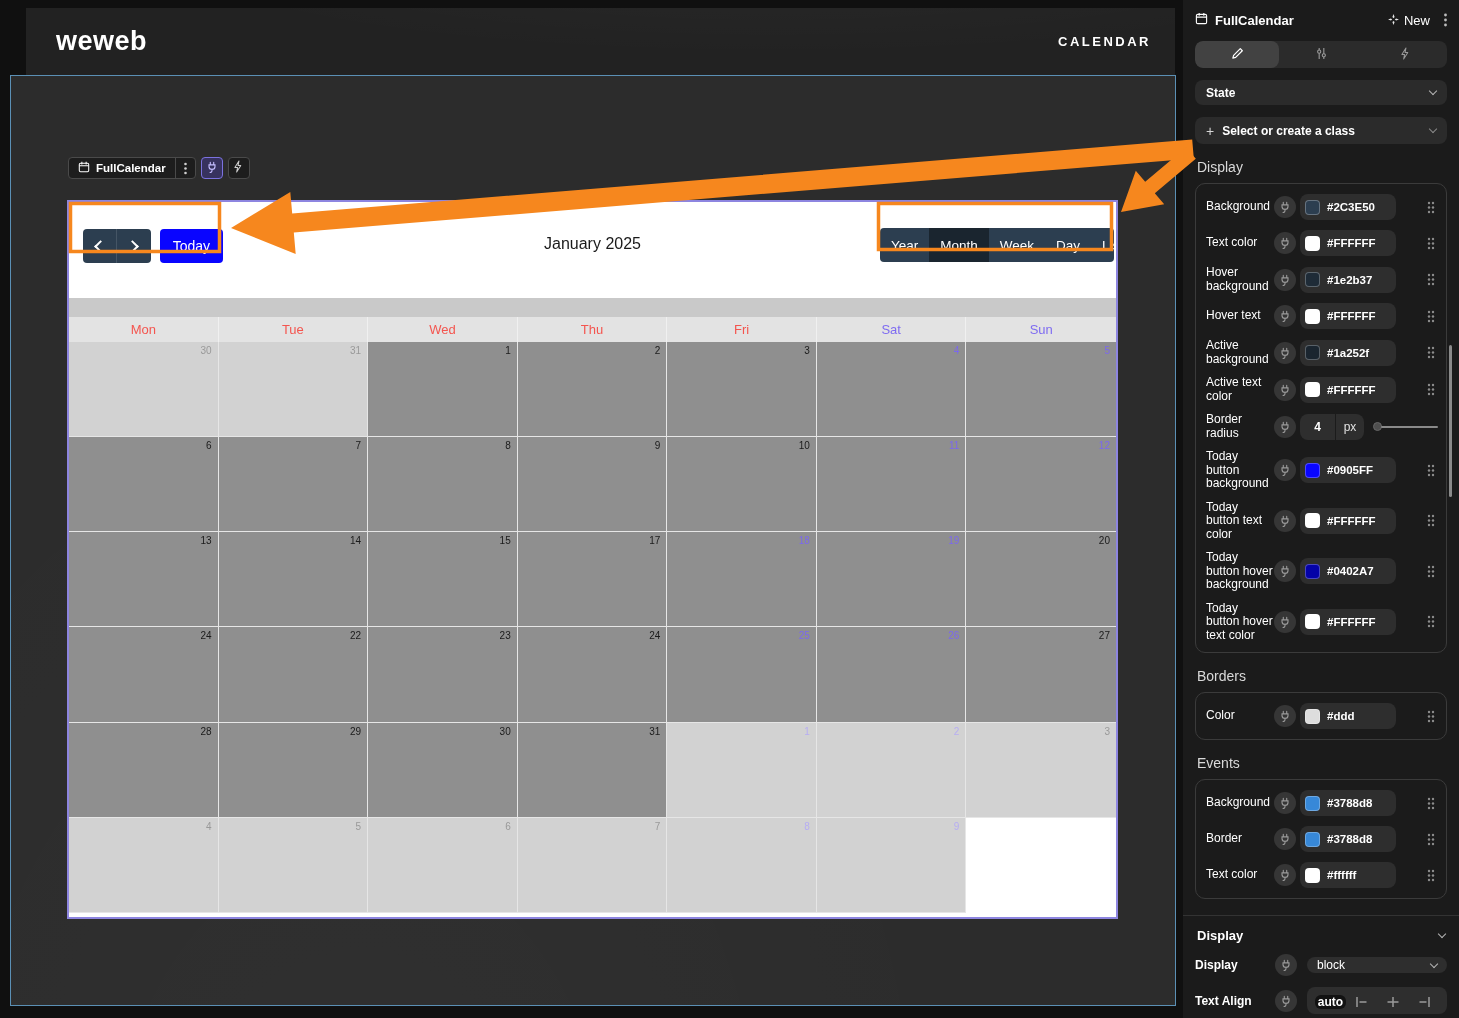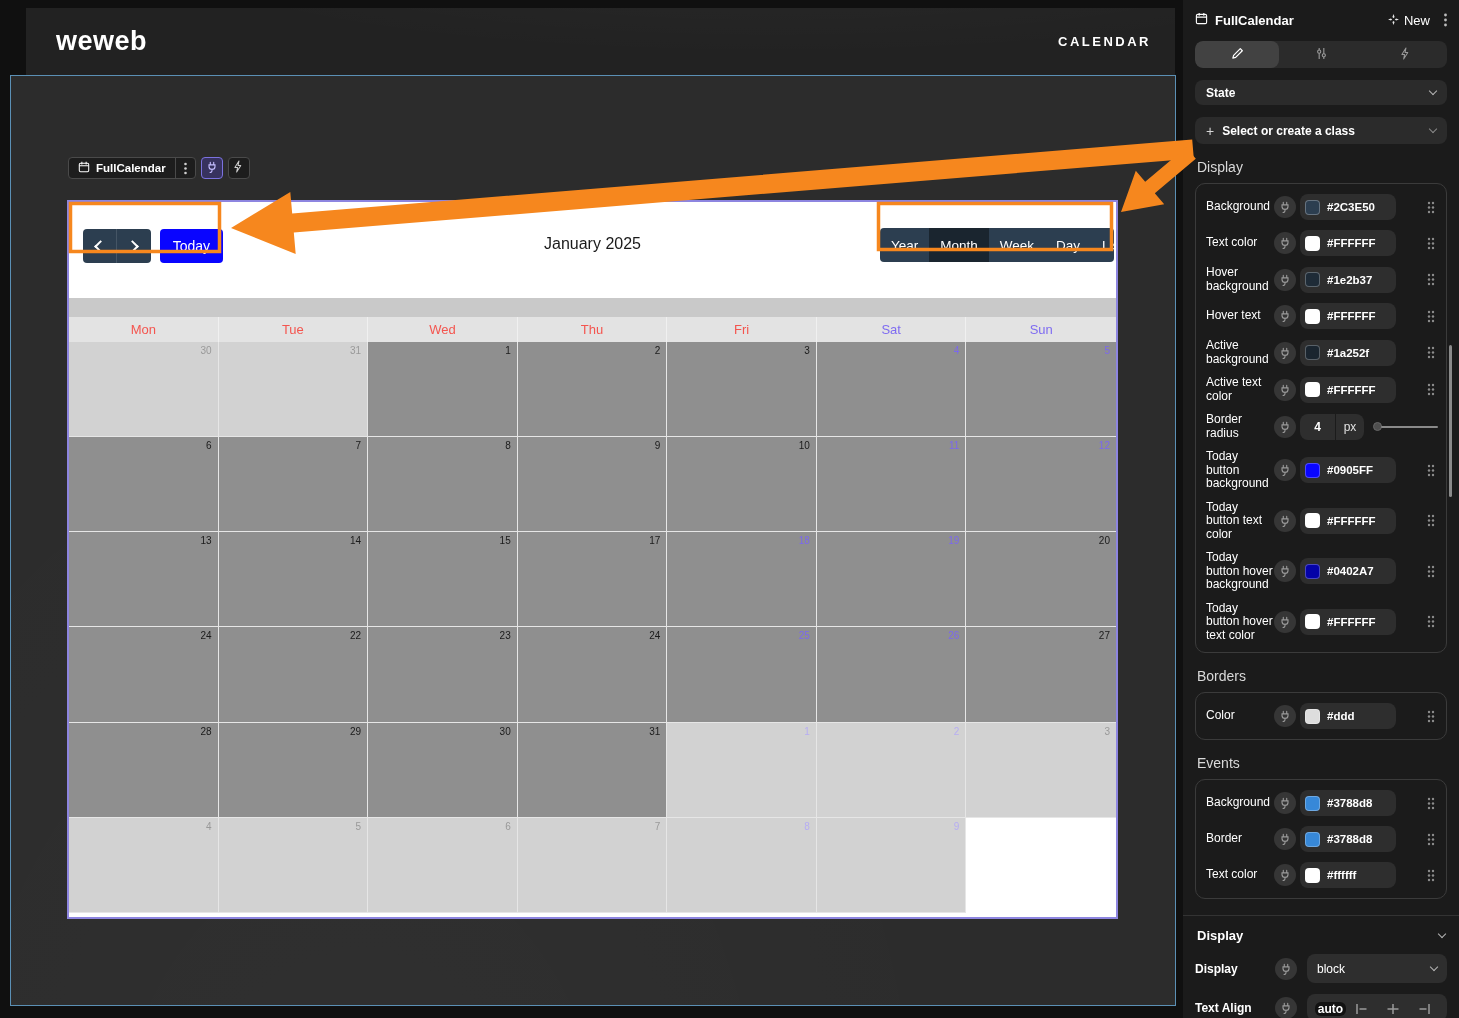--- a/index.html
+++ b/index.html
@@ -100,21 +100,21 @@
   .radius-unit{width:28px;background:#2e2e2e;color:#e2e2e2;font-size:12px;display:flex;align-items:center;justify-content:center;}
   .slider{display:flex;align-items:center;margin-left:9px;flex:1;}
   .slider-thumb{width:9px;height:9px;border-radius:50%;background:#4e4e4e;border:1px solid #666;flex:none;}
   .slider-track{height:2px;background:#8a8a8a;border-radius:2px;flex:1;margin-left:-1px;}
 
   .sb-divider{margin:16px -12px 0;border-top:1px solid #333;}
   .disp-head{display:flex;align-items:center;margin:12px 2px 2px;}
   .disp-head .t{color:#fff;font-size:13px;font-weight:700;flex:1;}
   .disp-row{display:grid;grid-template-columns:74px 26px 1fr;align-items:center;column-gap:6px;margin-top:11px;}
   .disp-label{font-size:12px;color:#fff;font-weight:600;}
-  .disp-select{height:29px;background:#2e2e2e;border-radius:8px;display:flex;align-items:center;padding:0 10px;cursor:pointer;}
+  .disp-select{height:16px;background:#2e2e2e;border-radius:8px;display:flex;align-items:center;padding:0 10px;cursor:pointer;}
   .disp-select .v{color:#fff;font-size:12px;flex:1;}
   .align-ctl{height:27px;background:#2e2e2e;border-radius:8px;display:grid;grid-template-columns:1fr 1fr 1fr 1fr;align-items:stretch;padding:8px;}
   .align-seg{display:flex;align-items:center;justify-content:center;cursor:pointer;border-radius:6px;}
   .align-seg.active{background:#121212;color:#fff;font-size:12px;font-weight:700;}
 
   .sb-scroll{position:absolute;right:7px;top:345px;width:3px;height:152px;background:#8a8a8a;border-radius:3px;cursor:pointer;}
 </style>
 </head>
 <body>
 

